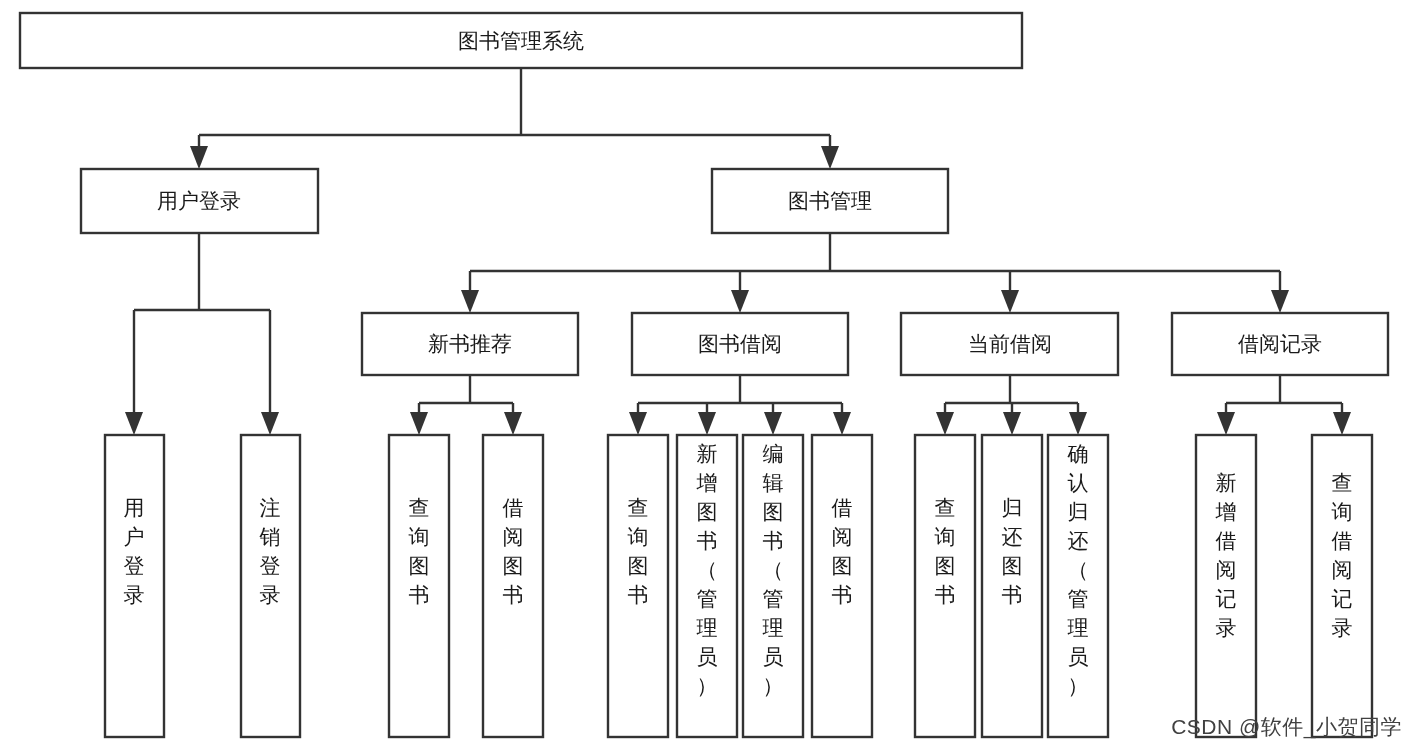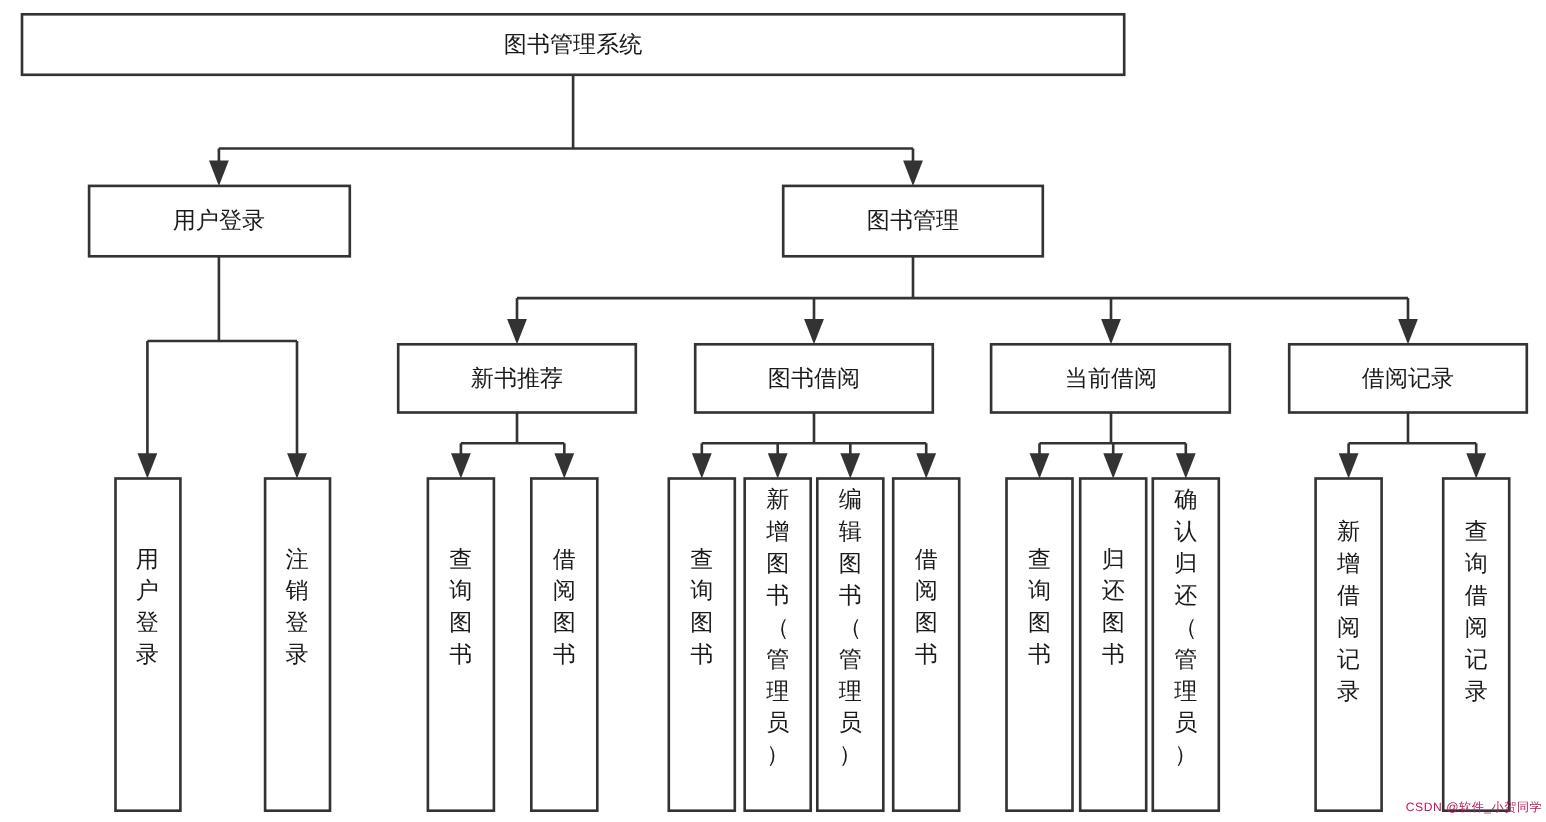--- a/index.html
+++ b/index.html
@@ -54,22 +54,22 @@
     fill: #1a1a1a;
     font-family: "Liberation Sans", "DejaVu Sans", sans-serif;
     font-size: 21px;
     text-anchor: middle;
   }
   .watermark {
     position: absolute;
     right: 14px;
     bottom: 6px;
     font-family: "Liberation Sans", "DejaVu Sans", sans-serif;
-    font-size: 11px;
-    color: #be185d;
+    font-size: 21px;
+    color: #404040;
     letter-spacing: 0.5px;
     white-space: nowrap;
     pointer-events: none;
   }
 </style>
 </head>
 <body>
 
 <div id="diagram-root">
 

